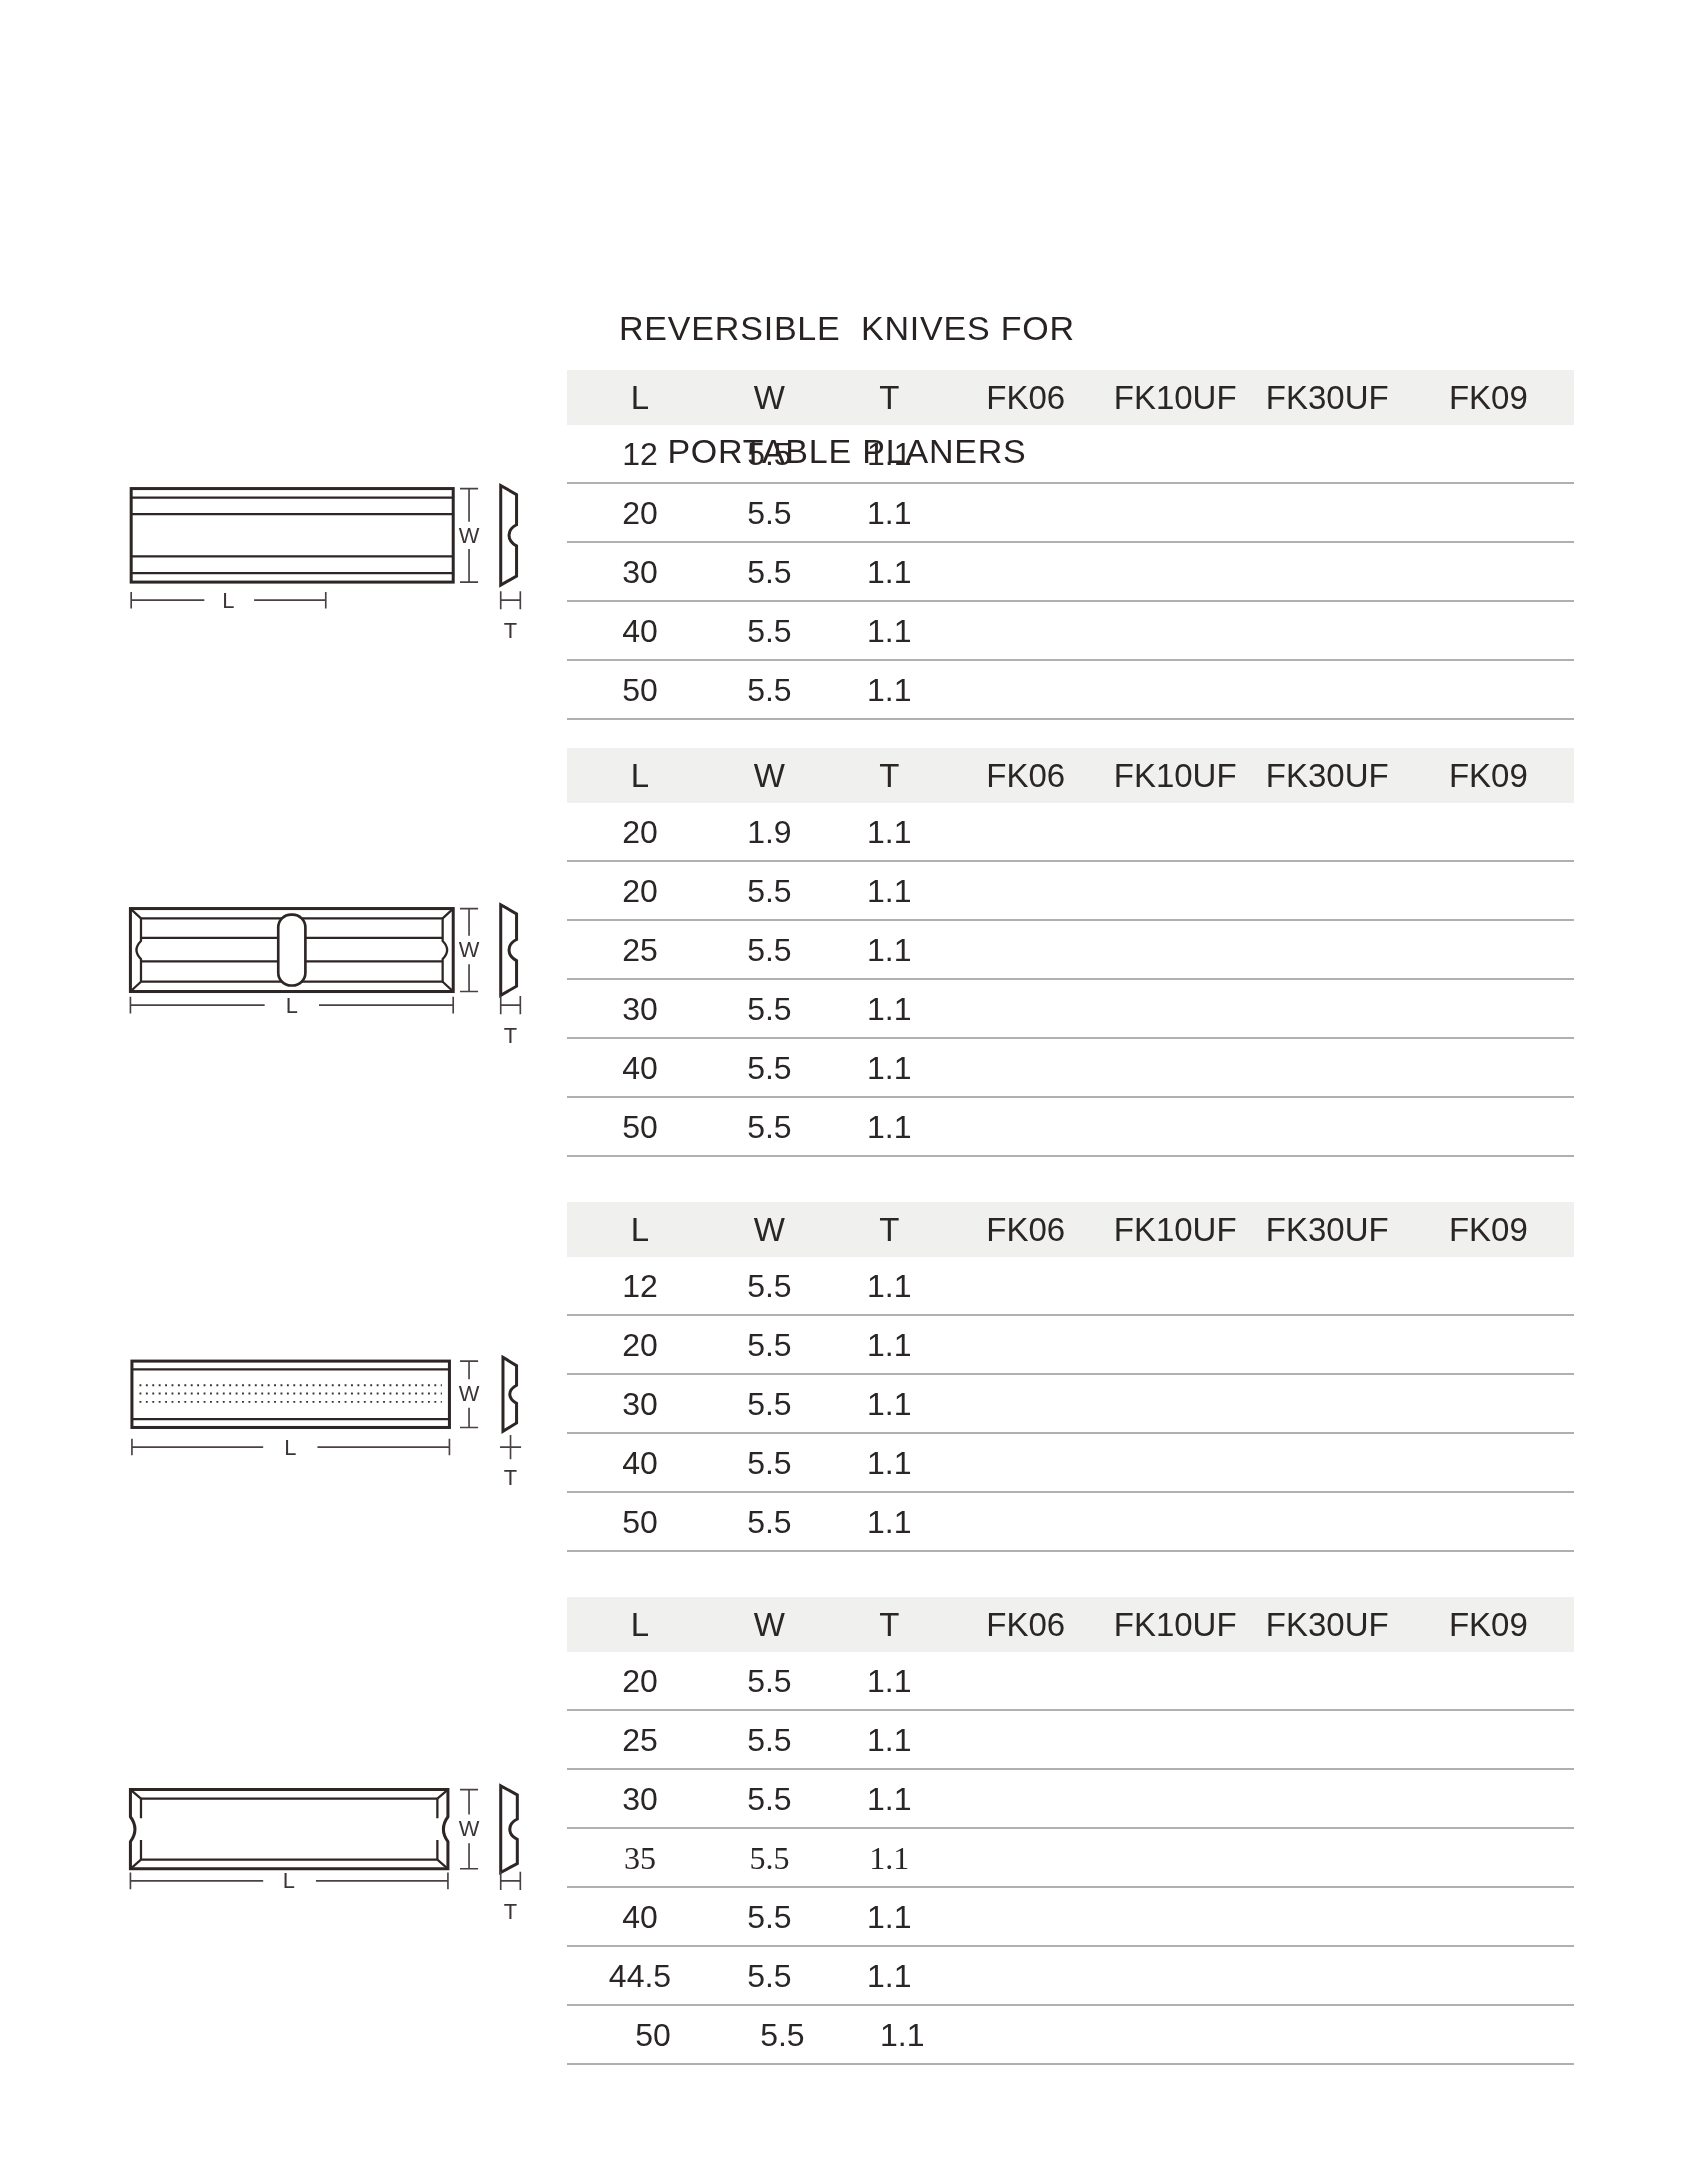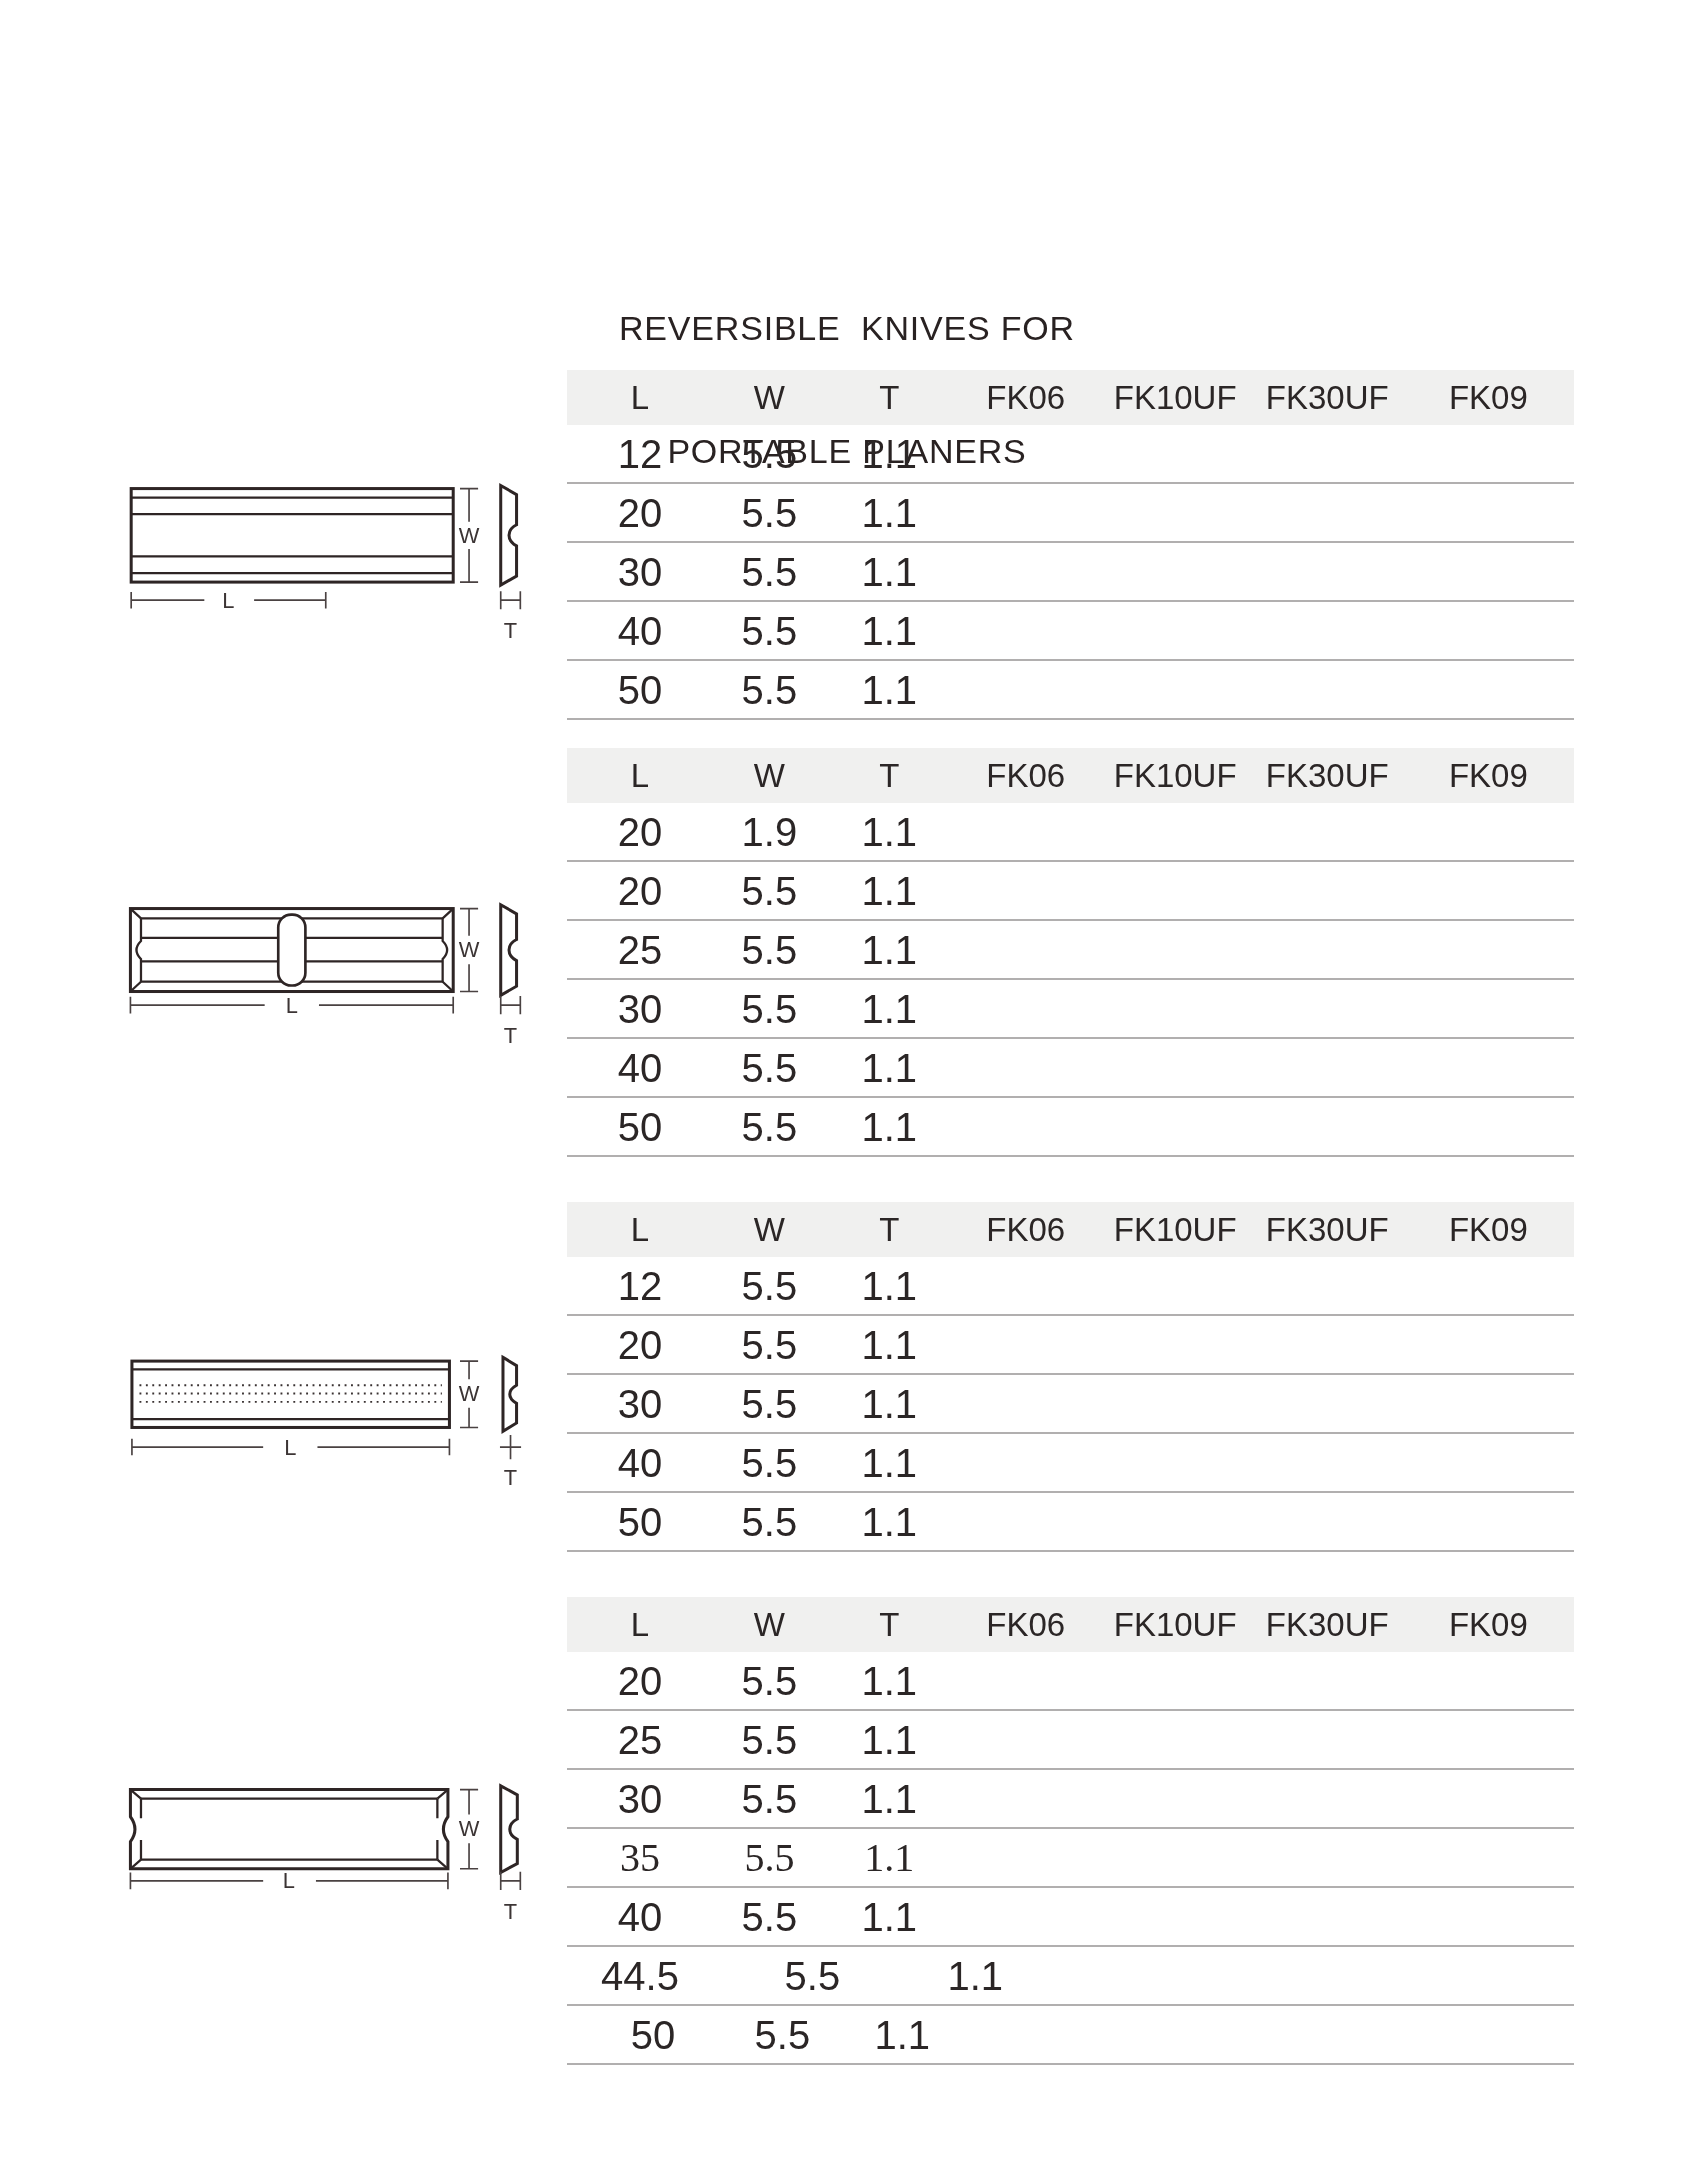--- a/index.html
+++ b/index.html
@@ -14,21 +14,21 @@
   .title{
     position:absolute;top:226px;left:568px;width:558px;
     text-align:center;color:#292222;font-size:34px;line-height:41px;
     letter-spacing:0.8px;white-space:pre;
   }
 
   
   .spec-table{position:absolute;left:567px;width:1007px;color:#2b2626;}
   .grid7{display:grid;grid-template-columns:14.5% 11.2% 12.6% 14.5% 15.2% 15% 17%;}
   .thead{height:55px;align-items:center;font-size:33px;}
-  .trow{height:57px;align-items:center;font-size:40px;border-bottom:2.3px solid #b1afaf;}
+  .trow{height:57px;align-items:center;font-size:32px;border-bottom:2.3px solid #b1afaf;}
   .cell{text-align:center;line-height:1;}
   .t1{top:370px;}
   .t2{top:748px;}
   .t3{top:1202px;}
   .t4{top:1597px;}
   .t4 .trow:last-child .cell{transform:translateX(13px);}
 
   
   .drawing{position:absolute;left:106px;width:438px;height:181px;margin:0;}
   .d1{top:475px;}
@@ -378,21 +378,21 @@
       </div>
       <div class="trow grid7" style="border-bottom-color: rgb(177, 175, 175);">
         <div class="cell">40</div>
         <div class="cell">5.5</div>
         <div class="cell">1.1</div>
         <div class="cell"></div>
         <div class="cell"></div>
         <div class="cell"></div>
         <div class="cell"></div>
       </div>
-      <div class="trow grid7" style="border-bottom-color: rgb(177, 175, 175); gap: 43px;">
+      <div class="trow grid7" style="border-bottom-color: rgb(177, 175, 175);">
         <div class="cell">44.5</div>
         <div class="cell">5.5</div>
         <div class="cell">1.1</div>
         <div class="cell"></div>
         <div class="cell"></div>
         <div class="cell"></div>
         <div class="cell"></div>
       </div>
       <div class="trow grid7" style="border-bottom-color: rgb(177, 175, 175);">
         <div class="cell">50</div>

